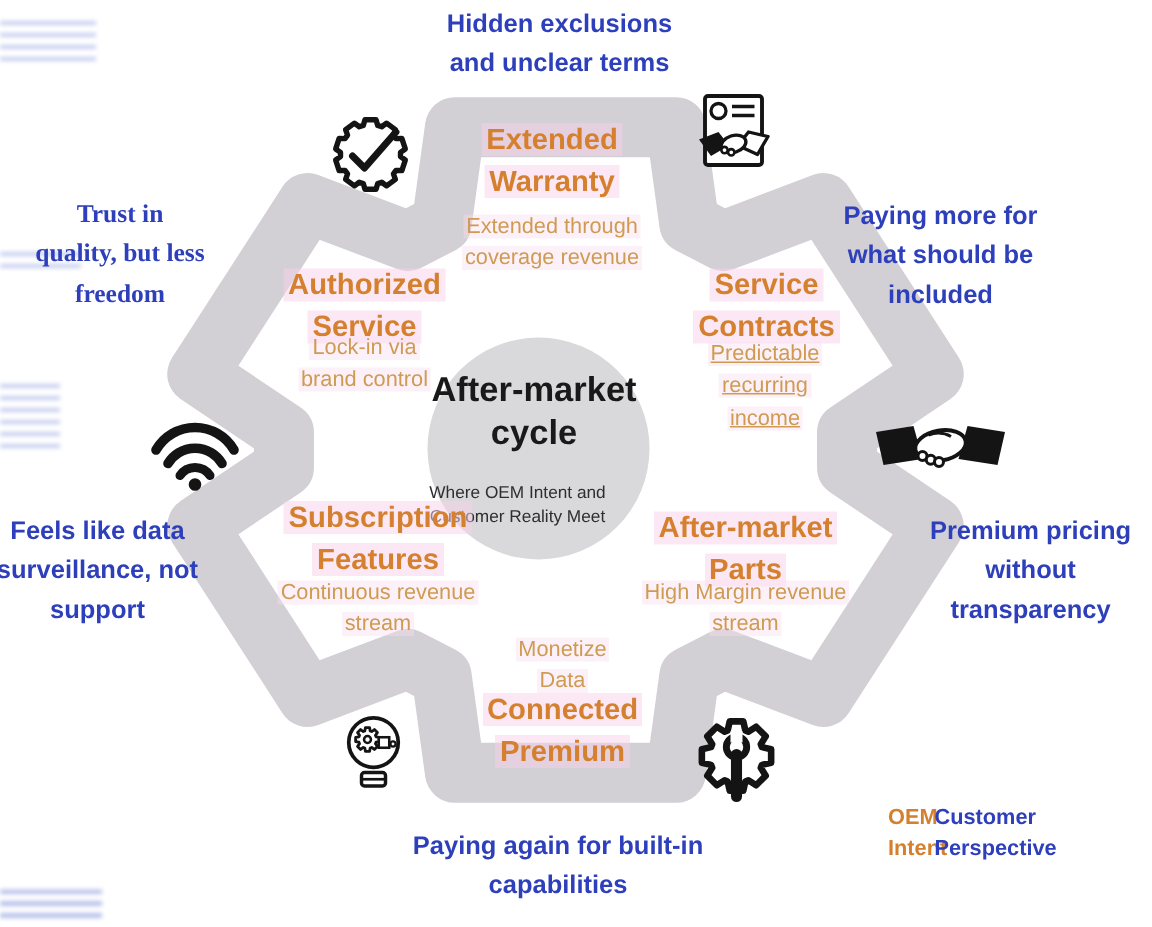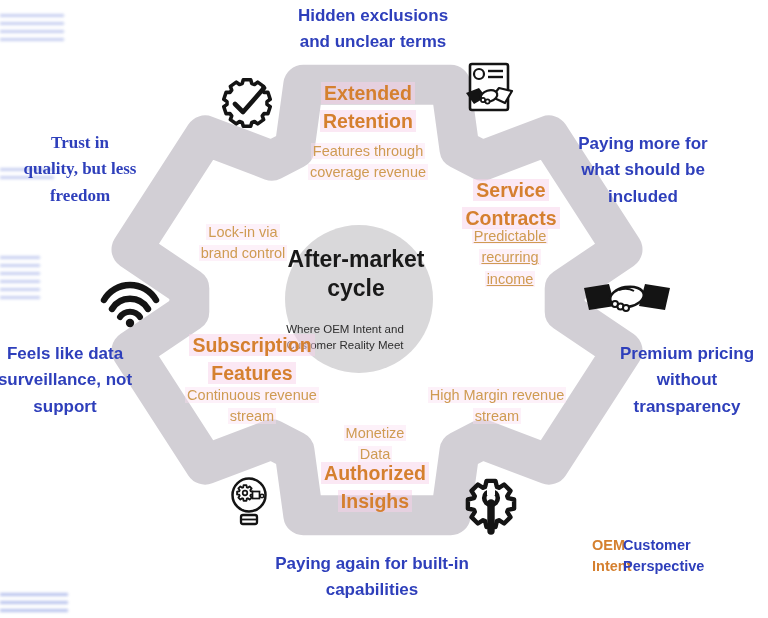--- a/index.html
+++ b/index.html
@@ -61,38 +61,40 @@
 
   <svg class="gear-svg" width="768" height="618" viewBox="0 0 768 618">
     <path id="gear-main" d="M303.3,84.8L450.7,84.8L459.5,149.0L482.2,160.7L548.9,135.4L622.5,249.4L564.7,288.3L564.7,311.7L622.5,350.6L548.9,464.6L482.2,439.3L459.5,451.0L450.7,515.2L303.3,515.2L294.5,451.0L271.8,439.3L205.1,464.6L131.5,350.6L189.3,311.7L189.3,288.3L131.5,249.4L205.1,135.4L271.8,160.7L294.5,149.0Z"></path>
   </svg>
 
   <div class="hub">
     <div class="hub-title">After-market cycle</div>
     <div class="hub-sub">Where OEM Intent and Customer Reality Meet</div>
   </div>
 
-  <div class="seg-title" style="left:288px;top:80px;width:160px;"><span class="hl">Extended Retention</span></div>
-  <div class="seg-sub" style="left:300px;top:141px;width:136px;"><span class="hl-soft">Features through coverage revenue</span></div>
+  <div class="seg-title" style="left:288px;top:80px;width:160px;"><span class="hl">Extended Warranty</span></div>
+  <div class="seg-sub" style="left:300px;top:141px;width:136px;"><span class="hl-soft">Extended through coverage revenue</span></div>
 
   <div class="seg-title" style="left:434px;top:177px;width:154px;"><span class="hl">Service Contracts</span></div>
   <div class="seg-sub" style="left:455px;top:226px;width:110px;text-decoration:underline;"><span class="hl-soft">Predictable recurring income</span></div>
 
+  <div class="seg-title" style="left:413px;top:339px;width:168px;"><span class="hl">After-market Parts</span></div>
   <div class="seg-sub" style="left:427px;top:385px;width:140px;"><span class="hl-soft">High Margin revenue stream</span></div>
 
   <div class="seg-sub" style="left:335px;top:423px;width:80px;"><span class="hl-soft">Monetize Data</span></div>
-  <div class="seg-title" style="left:303px;top:460px;width:144px;"><span class="hl">Authorized Insighs</span></div>
+  <div class="seg-title" style="left:303px;top:460px;width:144px;"><span class="hl">Connected Premium</span></div>
 
   <div class="seg-title" style="left:168px;top:332px;width:168px;"><span class="hl">Subscription Features</span></div>
   <div class="seg-sub" style="left:182px;top:385px;width:140px;"><span class="hl-soft">Continuous revenue stream</span></div>
 
+  <div class="seg-title" style="left:166px;top:177px;width:154px;"><span class="hl">Authorized Service</span></div>
   <div class="seg-sub" style="left:188px;top:222px;width:110px;"><span class="hl-soft">Lock-in via brand control</span></div>
 
   <div class="note" style="left:287px;top:3px;width:172px;"><span>Hidden exclusions and unclear terms</span></div>
-  <div class="note" style="left:570px;top:131px;width:146px;text-align:center;"><span>Paying more for what should be included</span></div>
+  <div class="note" style="left:554px;top:131px;width:146px;text-align:center;"><span>Paying more for what should be included</span></div>
   <div class="note" style="left:274px;top:551px;width:196px;"><span>Paying again for built-in capabilities</span></div>
   <div class="note" style="left:611px;top:341px;width:152px;"><span>Premium pricing without transparency</span></div>
   <div class="note" style="left:-3px;top:341px;width:136px;"><span>Feels like data surveillance, not support</span></div>
   <div class="note" style="left:22px;top:130px;width:116px;font-family:Liberation Serif, serif;"><span>Trust in quality, but less freedom</span></div>
 
   <div class="legend-label legend-oem" style="left:565px;top:535px;width:58px;margin-left:27px;"><span>OEM Intent</span></div>
   <div class="legend-label legend-customer" style="left:623px;top:535px;width:104px;"><span>Customer Perspective</span></div>
 
   <div class="icon" style="left:219px;top:75px;">
     <svg width="56" height="56" viewBox="0 0 56 56">

